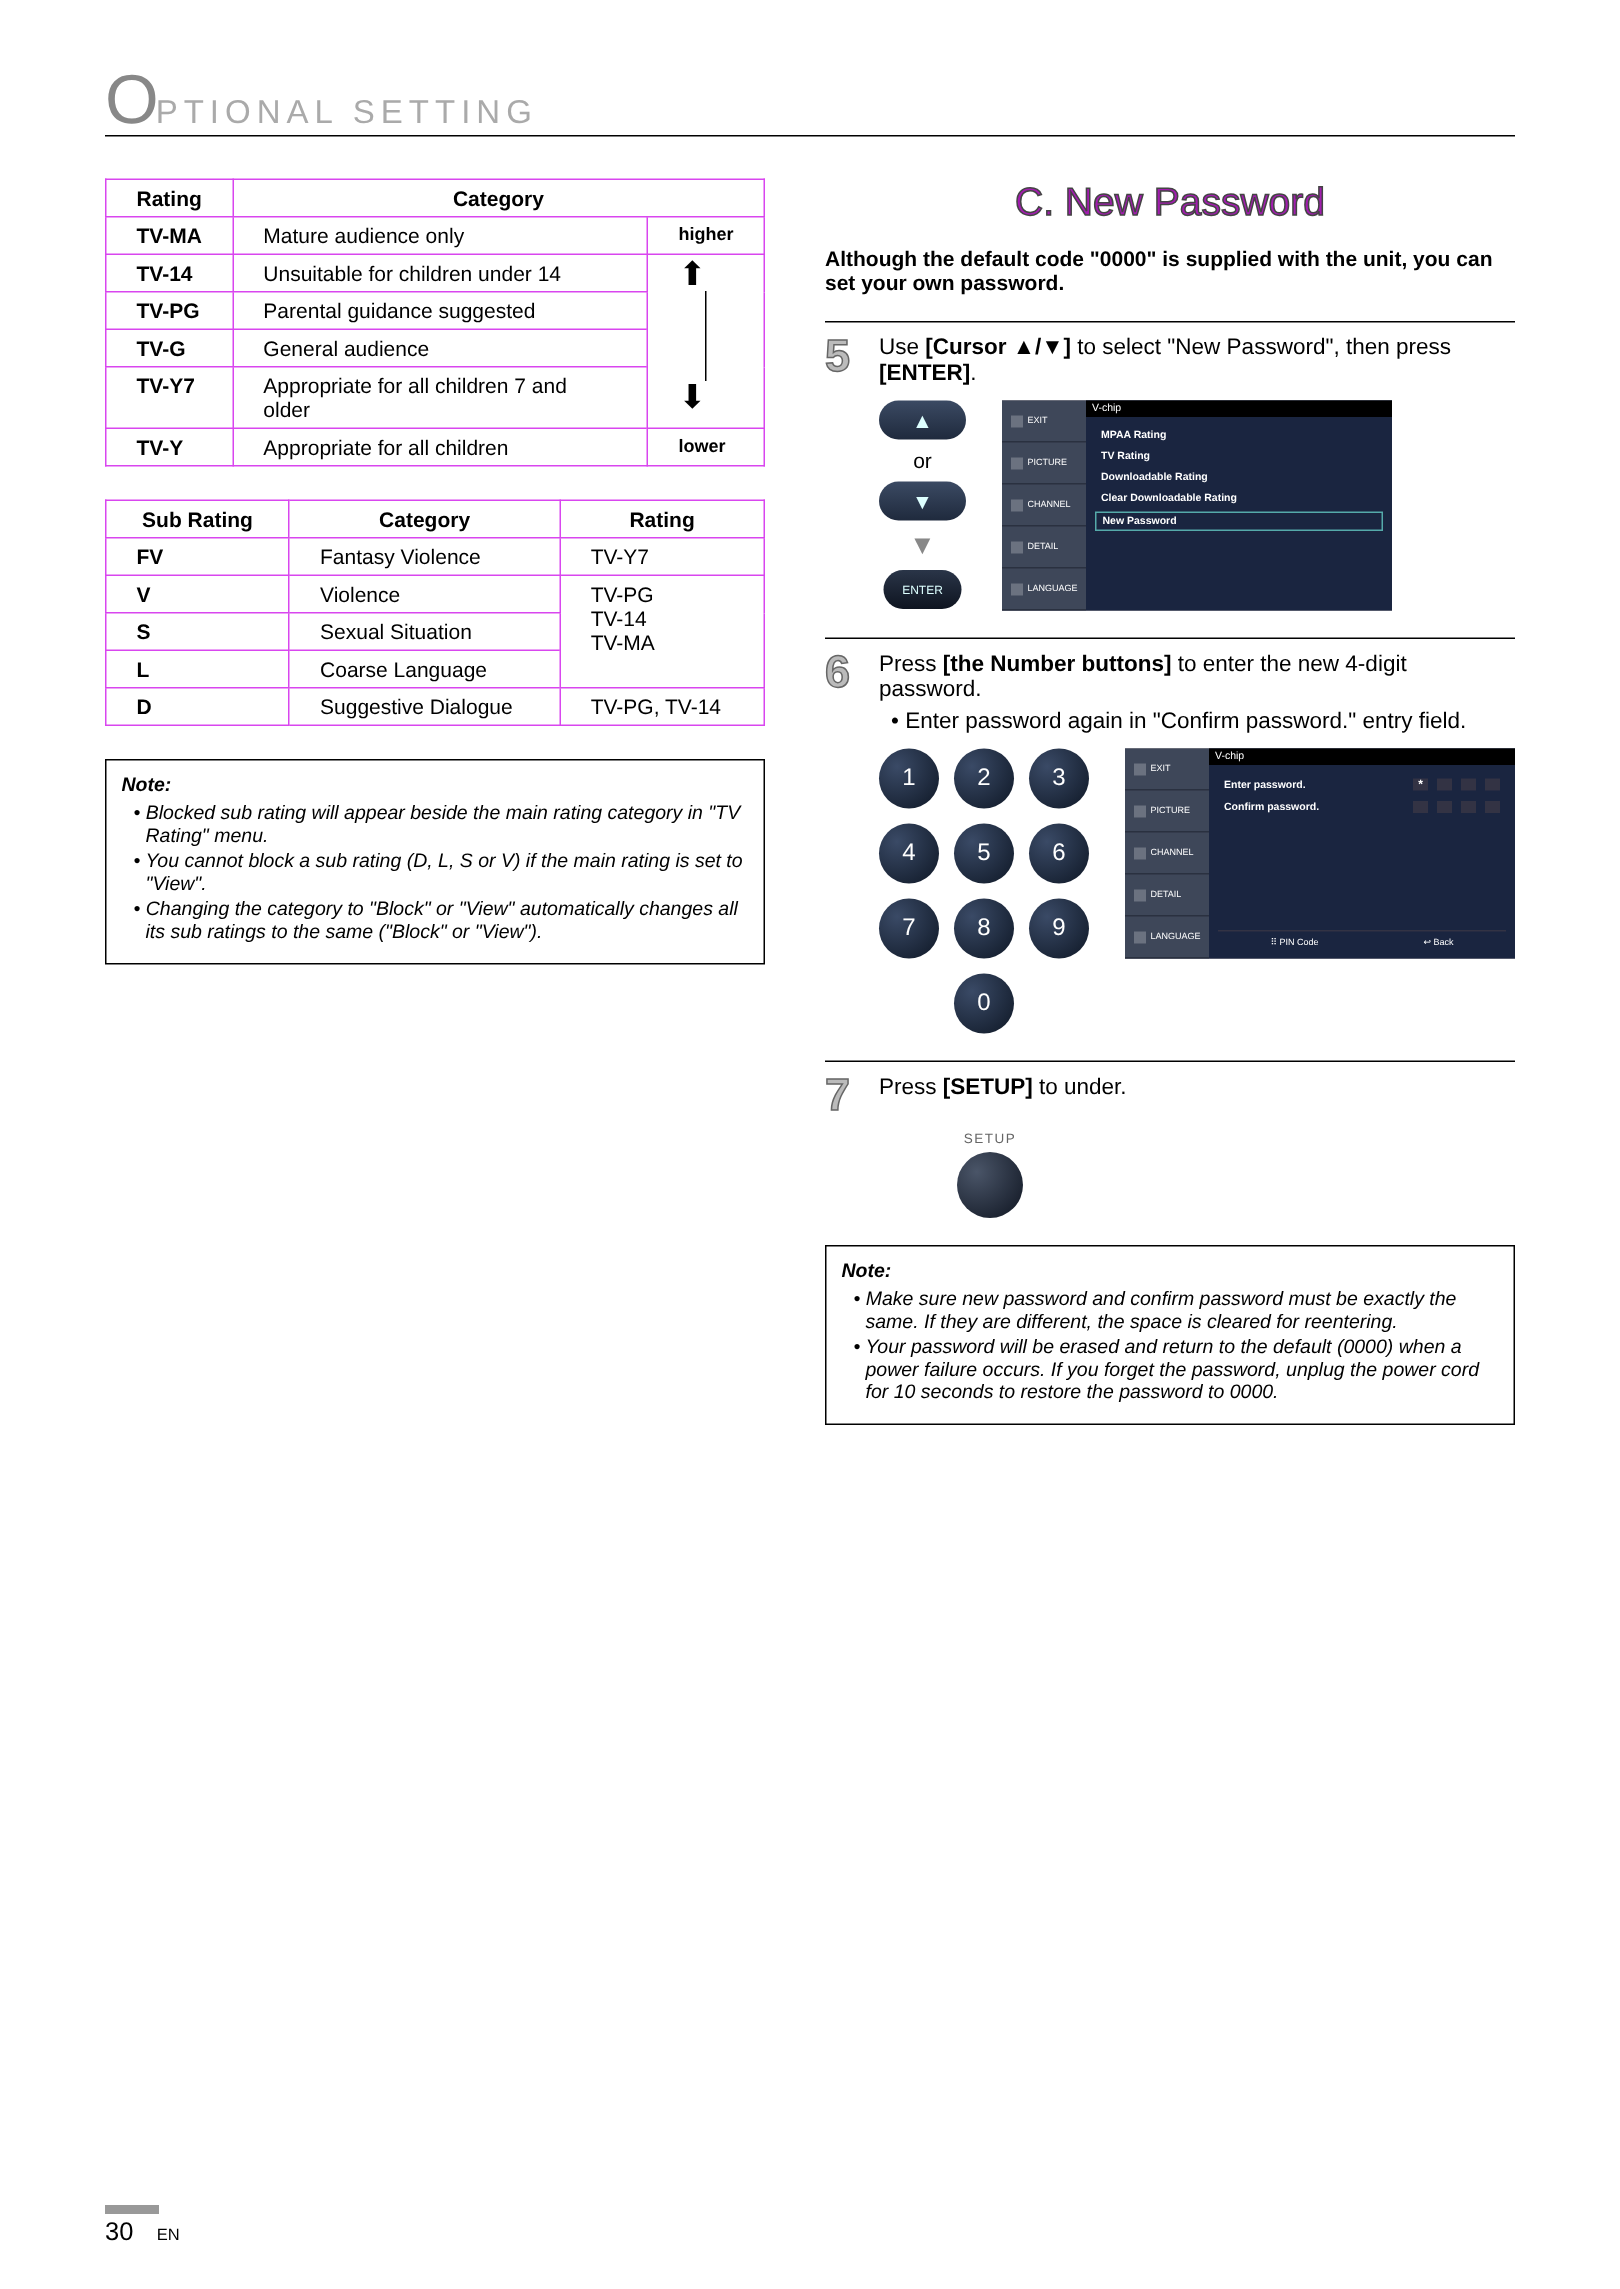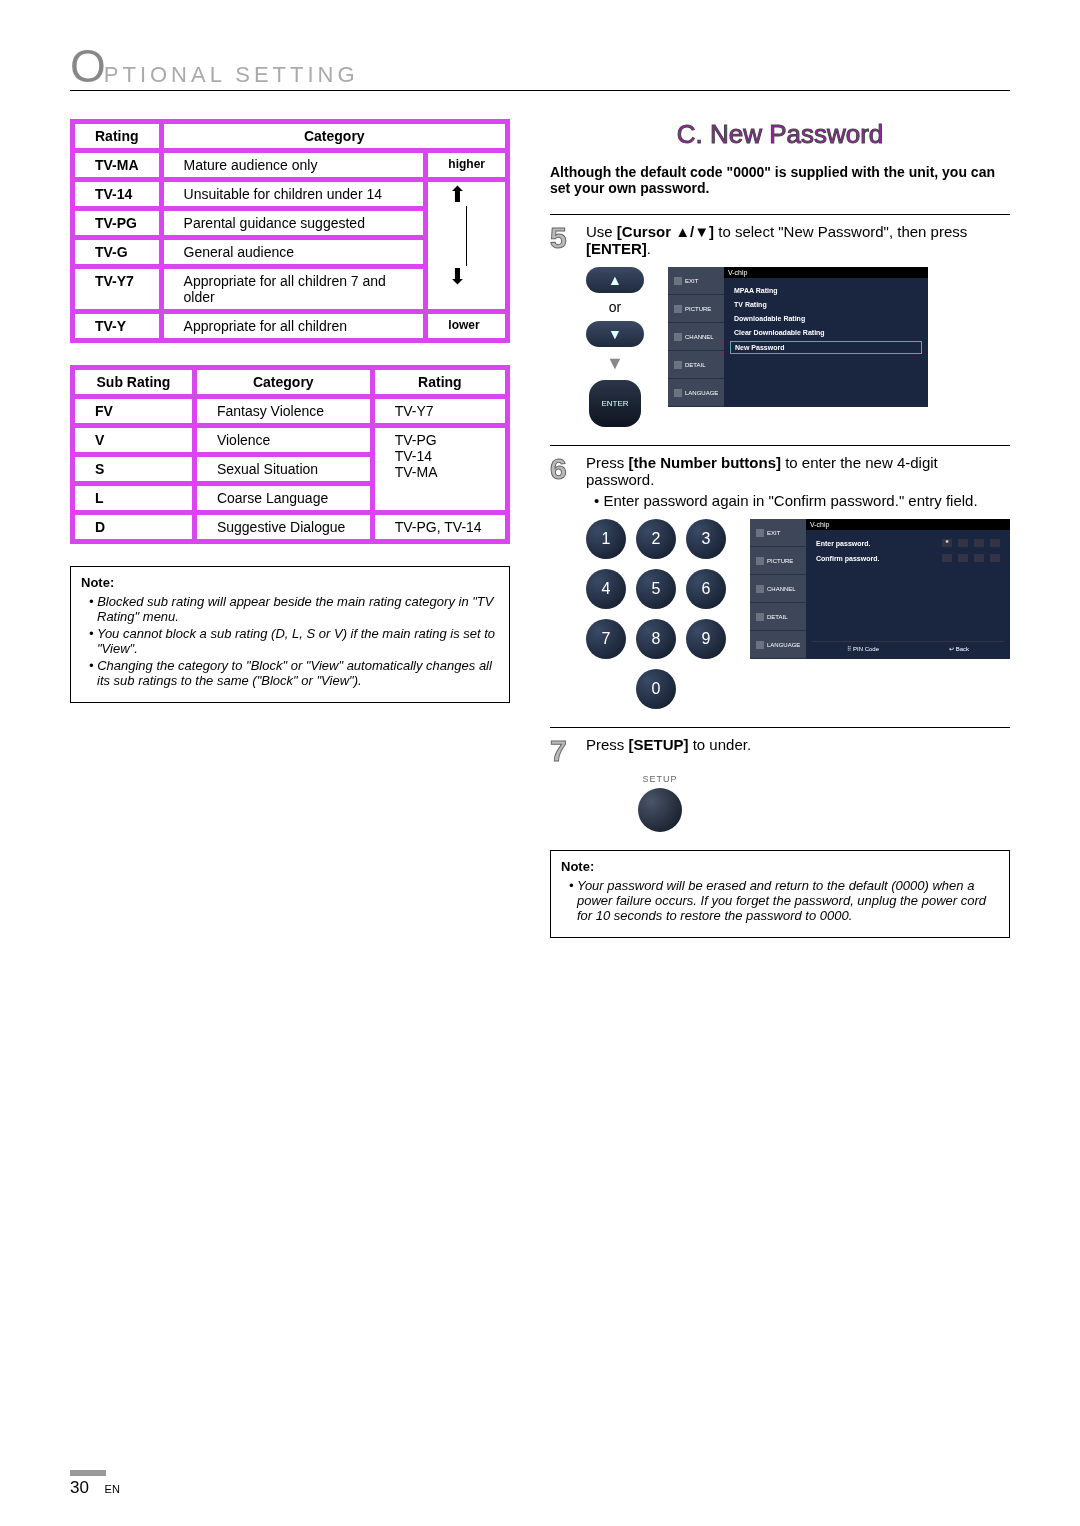--- a/index.html
+++ b/index.html
@@ -42,21 +42,21 @@
   .col-right { flex: 1; }
 
   
   table.rating {
     border-collapse: collapse;
     width: 100%;
     font-size: 14px;
     margin-bottom: 22px;
   }
   table.rating th, table.rating td {
-    border: 5px solid #d946ef;
+    border: 1px solid #d946ef;
     padding: 4px 20px;
     text-align: left;
     vertical-align: top;
   }
   table.rating th { font-weight: bold; text-align: center; }
   .arrow-cell {
     text-align: center;
     font-size: 12px;
     position: relative;
     width: 54px;
@@ -68,20 +68,21 @@
   }
 
   
   .note-box {
     border: 1px solid #000;
     padding: 8px 10px 12px 10px;
     font-size: 13px;
   }
   .note-title {
     font-weight: bold;
+    font-style: italic;
     margin-bottom: 4px;
   }
   .note-box ul {
     list-style: none;
     padding-left: 8px;
   }
   .note-box li {
     font-style: italic;
     margin-bottom: 2px;
     padding-left: 8px;
@@ -156,21 +157,21 @@
     border-radius: 14px;
     background: linear-gradient(#3b4a63,#1f2a3d);
     display: flex;
     align-items: center;
     justify-content: center;
     color: #dff;
     font-size: 14px;
   }
   .enter-btn {
     width: 52px;
-    height: 47px;
+    height: 26px;
     border-radius: 16px;
     background: linear-gradient(#2a3548,#0e1420);
     color: #dff;
     font-size: 8px;
     display:flex;align-items:center;justify-content:center;
   }
   .or-text { font-size: 14px; }
 
   
   .numpad {
@@ -510,20 +511,21 @@
         </div>
       </div>
       <div class="setup-wrap">
         <div class="setup-label">SETUP</div>
         <div class="setup-btn"></div>
       </div>
 
       <div class="note-box">
         <div class="note-title">Note:</div>
         <ul>
+          <li>Make sure new password and confirm password must be exactly the same. If they are different, the space is cleared for reentering.</li>
           <li>Your password will be erased and return to the default (0000) when a power failure occurs. If you forget the password, unplug the power cord for 10 seconds to restore the password to 0000.</li>
         </ul>
       </div>
     </div>
   </div>
 
   <div class="page-num">
     <div class="page-num-bar"></div>
     <span class="pn">30</span>
     <span class="lang">EN</span>

